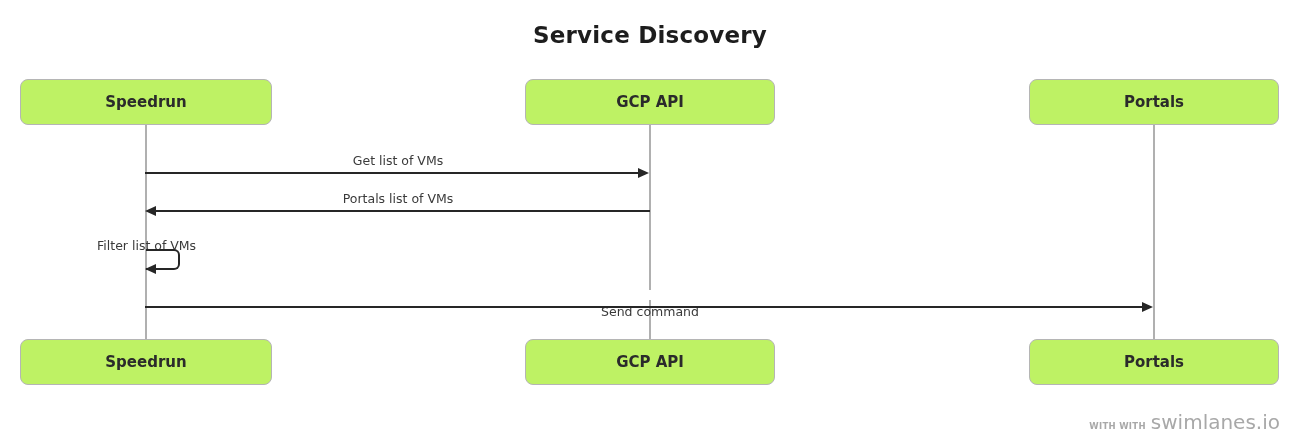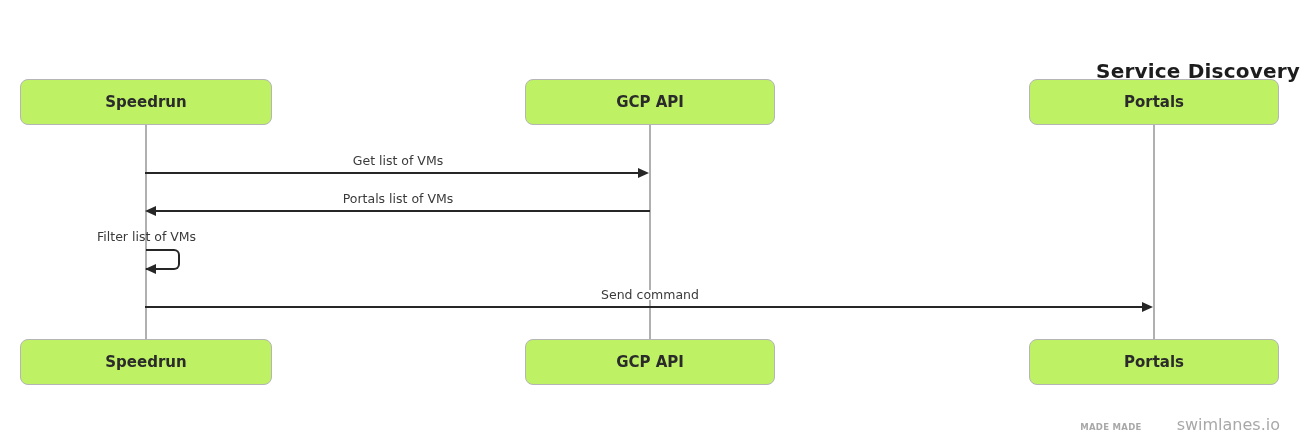--- a/index.html
+++ b/index.html
@@ -17,26 +17,25 @@
   #diagram {
     position: relative;
     width: 1300px;
     height: 446px;
   }
   .title {
     position: absolute;
     left: 0;
     top: 22px;
     width: 1300px;
-    text-align: right;
-    font-size: 20px;
+    text-align: center;
+    font-size: 23px;
     font-weight: bold;
     color: #1d1d1d;
     letter-spacing: 0.2px;
-    margin-top: 37px;
   }
   .participant-box {
     position: absolute;
     box-sizing: border-box;
     height: 46px;
     border: 1.5px solid #b5b5b5;
     border-radius: 8px;
     background: #bef264;
     display: flex;
     align-items: center;
@@ -105,23 +104,22 @@
     gap: 5px;
     z-index: 4;
   }
   .footer-made {
     font-size: 8.5px;
     font-weight: bold;
     letter-spacing: 0.3px;
     color: #a8a8a8;
   }
   .footer-brand {
-    font-size: 16px;
+    font-size: 20px;
     color: #a8a8a8;
-    margin-left: 30px;
   }
 </style>
 </head>
 <body>
 
 <div id="diagram">
 
   <div class="title">Service Discovery</div>
 
   <div class="lifeline" style="left:145px; top:125px; height:214px;"></div>
@@ -140,36 +138,36 @@
   </div>
 
   <div class="msg-label centered" style="left:398px; top:153px;">Get list of VMs</div>
   <div class="msg-line" style="left:145px; top:172px; width:494px;"></div>
   <div class="arrow-head right" style="left:638px; top:167.5px;"></div>
 
   <div class="msg-label centered" style="left:398px; top:191px;">Portals list of VMs</div>
   <div class="msg-line" style="left:156px; top:210px; width:494px;"></div>
   <div class="arrow-head left" style="left:145px; top:205.5px;"></div>
 
-  <div class="msg-label" style="left:97px; top:229px;">Filter list of VMs</div>
+  <div class="msg-label" style="left:97px; top:238px;">Filter list of VMs</div>
   <div class="self-loop" style="left:146px; top:249px; width:34px; height:21px;"></div>
   <div class="arrow-head left" style="left:145px; top:264px;"></div>
 
-  <div class="msg-label centered" style="left:650px; top:287px;">Send command</div>
+  <div class="msg-label centered" style="left:650px; top:304px;">Send command</div>
   <div class="msg-line" style="left:145px; top:306px; width:998px;"></div>
   <div class="arrow-head right" style="left:1142px; top:301.5px;"></div>
 
   <div class="participant-box" style="left:20px; top:339px; width:252px;">
     <span class="participant-label">Speedrun</span>
   </div>
   <div class="participant-box" style="left:525px; top:339px; width:250px;">
     <span class="participant-label">GCP API</span>
   </div>
   <div class="participant-box" style="left:1029px; top:339px; width:250px;">
     <span class="participant-label">Portals</span>
   </div>
 
   <div class="footer">
-    <span class="footer-made">MADE MADE</span>
+    <span class="footer-made">WITH WITH</span>
     <span class="footer-brand">swimlanes.io</span>
   </div>
 
 </div>
 
 </body></html>

